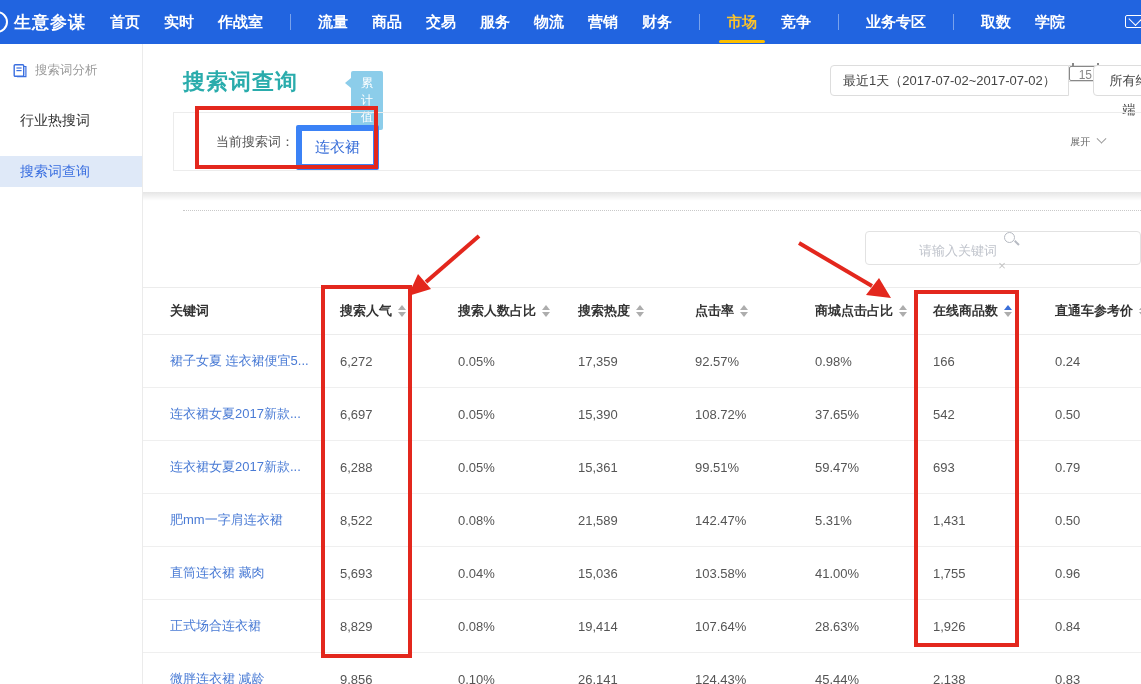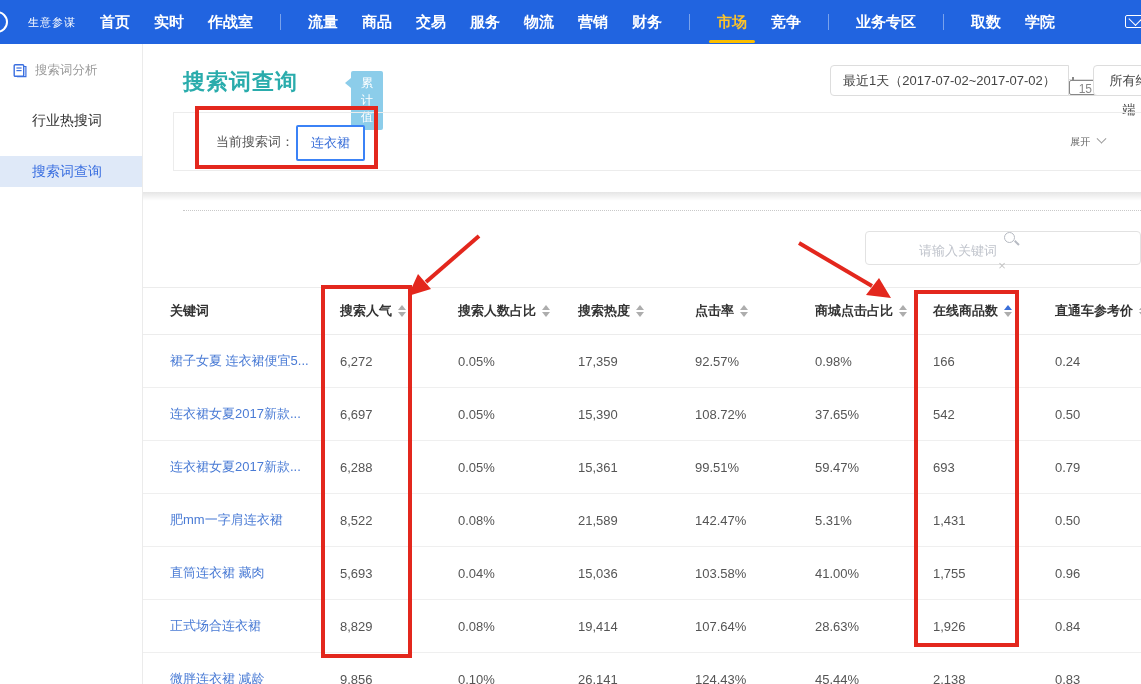--- a/index.html
+++ b/index.html
@@ -13,21 +13,21 @@
   
   .topnav {
     position:absolute; left:0; top:0; width:1141px; height:44px;
     background:#2164e0; display:flex; align-items:center; gap:24px;
     color:#fff; white-space:nowrap; z-index:5;
   }
   .logo-ring {
     position:absolute; left:-14px; top:11px; width:22px; height:22px;
     border:2px solid #fff; border-radius:50%;
   }
-  .brand { margin-left:28px; font-size:11px; font-weight:normal; letter-spacing:1px; }
+  .brand { margin-left:14px; font-size:17px; font-weight:bold; letter-spacing:1px; }
   .nav-item { font-size:15px; font-weight:bold; position:relative; height:44px;
     line-height:44px; cursor:pointer; }
   .nav-item.active { color:#fcc32a; }
   .nav-item.active::after {
     content:""; position:absolute; left:-8px; right:-8px; bottom:1px; height:3px;
     background:#fbbe00; border-radius:2px;
   }
   .nav-divider { width:1px; height:16px; background:rgba(255,255,255,.4); margin:0 3px; }
   .mail-icon { position:absolute; right:-2px; top:15px; width:18px; height:13px;
     border:1.5px solid #fff; border-radius:2px; }
@@ -35,54 +35,54 @@
     border-right:1.5px solid #fff; border-bottom:1.5px solid #fff;
     transform:rotate(45deg) translate(1px,-4px); }
 
   
   .sidebar {
     position:absolute; left:0; top:44px; width:143px; height:640px;
     background:#fff; border-right:1px solid #ebebeb;
   }
   .side-group { display:flex; align-items:center; gap:7px; padding:18px 0 0 13px; }
   .side-group-label { font-size:12.5px; color:#9a9a9a; }
-  .side-item { font-size:14px; color:#333; padding-left:32px; height:31px;
+  .side-item { font-size:14px; color:#333; padding-left:20px; height:31px;
     line-height:31px; margin-top:26px; cursor:pointer; }
   .side-item.active { margin-top:20px; background:#dfe9f8; color:#3a6fe0; }
 
   
   .main { position:absolute; left:143px; top:44px; width:998px; height:640px; background:#fff; }
 
   .page-title { position:absolute; left:40px; top:23px; font-size:22px; font-weight:bold;
     color:#2aacac; letter-spacing:1px; }
   .title-badge { position:absolute; left:168px; top:4px; background:#8ccdea; color:#fff;
     font-size:12px; font-weight:normal; letter-spacing:0; padding:4px 10px; border-radius:2px; }
   .title-badge::before { content:""; position:absolute; left:-6px; top:7px;
     border-top:5px solid transparent; border-bottom:5px solid transparent;
     border-right:6px solid #8ccdea; }
 
-  .date-controls { position:absolute; left:687px; top:21px; display:flex; align-items:flex-end; height:31px; }
+  .date-controls { position:absolute; left:687px; top:21px; display:flex; align-items:flex-start; height:31px; }
   .date-range-btn { border:1px solid #ddd; border-radius:4px 0 0 4px; background:#fff;
     font-size:13px; color:#444; padding:0 12px; line-height:29px; cursor:pointer; }
   .calendar-btn { border:1px solid #ddd; border-left:none; border-radius:0 4px 4px 0;
     background:#fff; width:34px; display:flex; align-items:center; justify-content:center; cursor:pointer; }
   .cal-glyph { width:36px; height:15px; border:1.2px solid #888; border-radius:2px;
     position:relative; font-size:12px; color:#888; text-align:center; line-height:17px; }
   .cal-glyph::before, .cal-glyph::after { content:""; position:absolute; top:-4px; width:2px;
     height:4px; background:#888; }
   .cal-glyph::before { left:2px; } .cal-glyph::after { right:2px; }
   .terminal-btn { position:absolute; left:950px; top:21px; height:31px; border:1px solid #ddd;
     border-radius:4px; background:#fff; font-size:13px; color:#444; padding:0 11px;
     line-height:29px; width:72px; cursor:pointer; }
 
   .filter-panel { position:absolute; left:30px; top:68px; width:975px; height:59px;
     border:1px solid #ececec; }
   .filter-label { position:absolute; left:42px; top:0; line-height:57px; font-size:13px; color:#555; }
-  .keyword-tag { position:absolute; left:122px; top:12px; border:2px solid #3b82f6;
-    color:#3a6fd9; font-size:13px; padding:7px 13px; border-radius:2px; background:#fff; cursor:pointer; }
+  .keyword-tag { position:absolute; left:122px; top:12px; border:6px solid #3b82f6;
+    color:#3a6fd9; font-size:15px; padding:7px 13px; border-radius:2px; background:#fff; cursor:pointer; }
   .expand-link { position:absolute; right:42px; top:0; line-height:57px; font-size:10px;
     color:#666; cursor:pointer; }
   .expand-caret { display:inline-block; width:7px; height:7px; border-right:1.5px solid #999;
     border-bottom:1.5px solid #999; transform:rotate(45deg) translate(-2px,-2px); margin-left:5px; }
 
   .section-shadow { position:absolute; left:0; top:148px; width:998px; height:9px;
     background:linear-gradient(180deg, rgba(0,0,0,.10), rgba(0,0,0,0)); }
   .dotted-sep { position:absolute; left:40px; top:166px; width:958px; border-top:1px dotted #c9c9c9; }
 
   .search-box { position:absolute; left:722px; top:187px; width:276px; height:34px;

